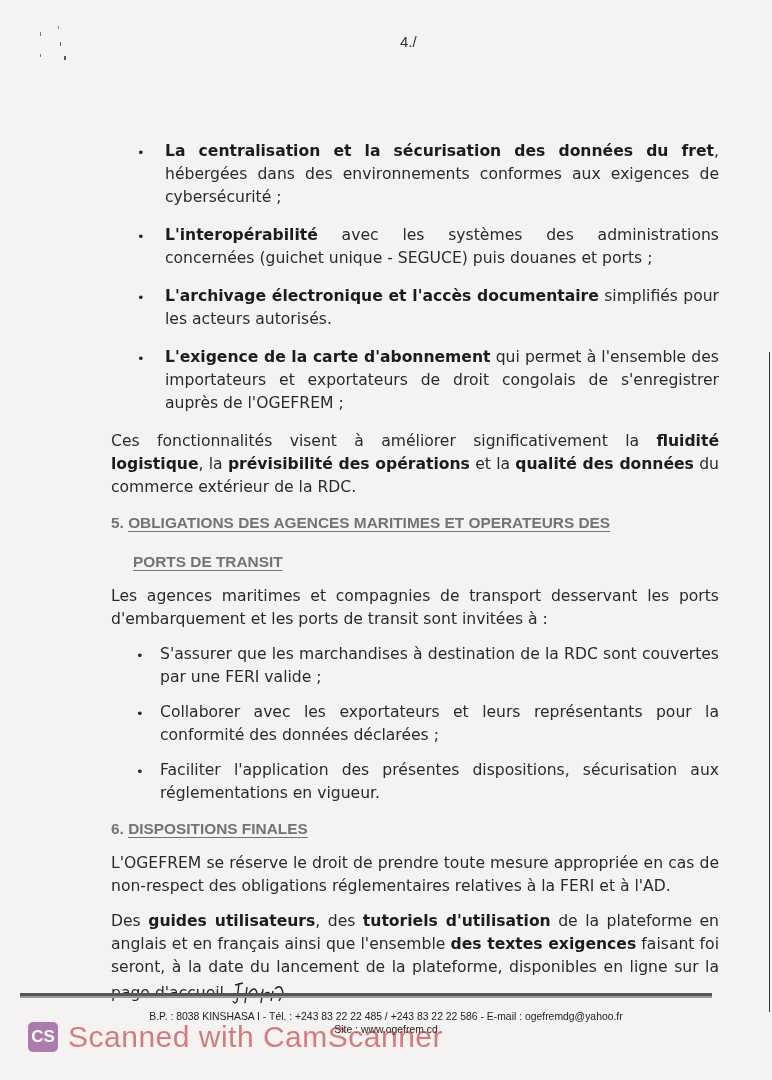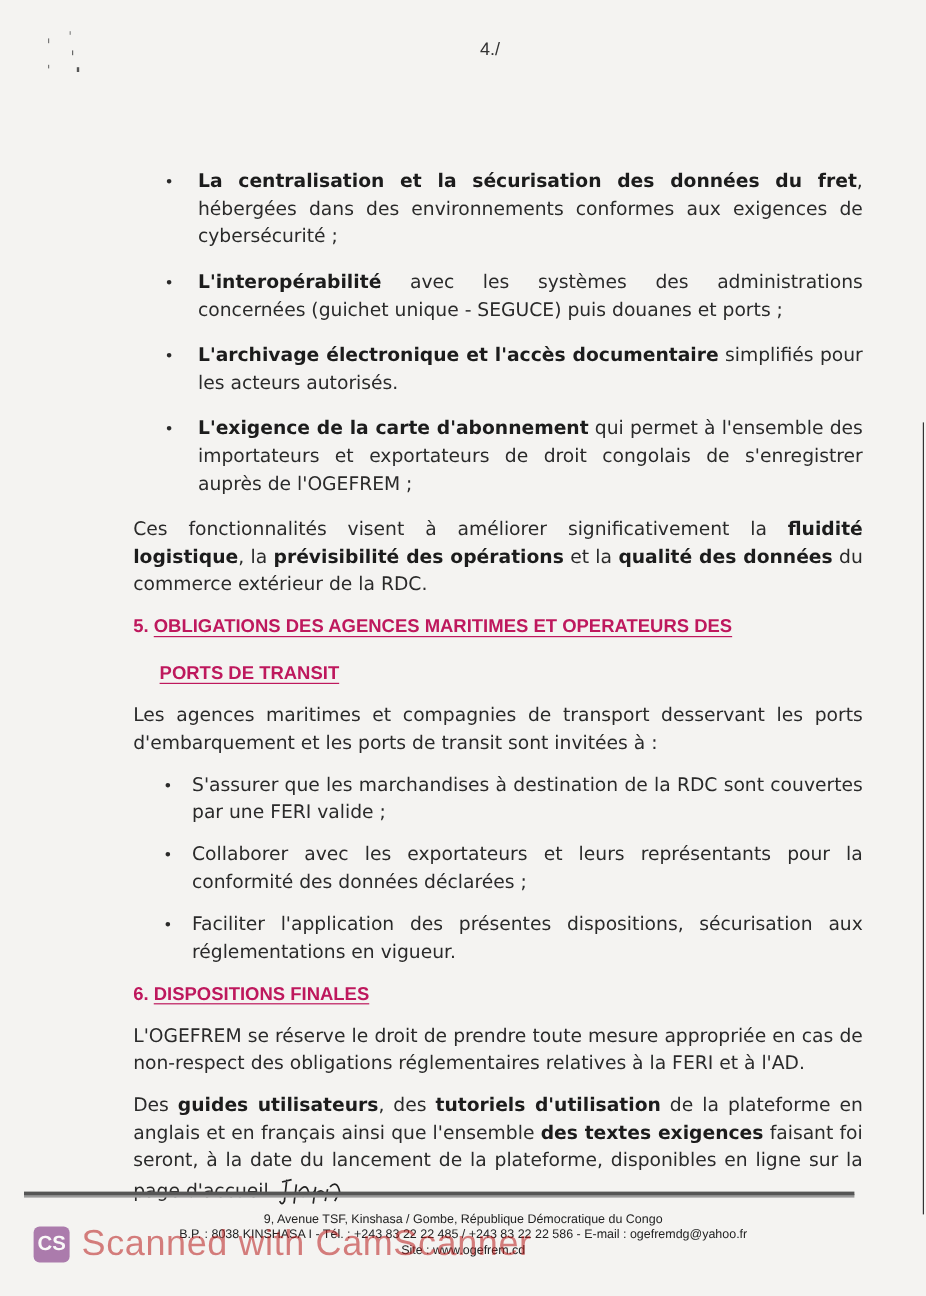--- a/index.html
+++ b/index.html
@@ -19,21 +19,21 @@
   .content { position: absolute; left: 79px; top: 140px; width: 608px; font-size: 15.6px; line-height: 23px; margin-left: 32px; }
   .bullets { list-style: none; margin: 0; padding: 0; }
   .bullets li { position: relative; padding-left: 54px; margin-bottom: 15px; text-align: justify; }
   .bullets li::before { content: "•"; position: absolute; left: 26px; top: 1px; font-size: 13px; }
   .bullets.indent li { padding-left: 49px; margin-bottom: 12px; }
   .bullets.indent li::before { left: 25px; }
   b { font-weight: bold; color: #1c1c1c; }
   p { margin: 0 0 12px 0; text-align: justify; }
   .heading {
     font-family: "Liberation Sans", sans-serif; font-weight: bold; font-size: 15.4px;
-    margin: 6px 0 12px 0; color: #be185d;
+    margin: 6px 0 12px 0; color: #737373;
   }
   .heading span.u { text-decoration: underline; text-underline-offset: 3px; }
   .heading .line2 { display: block; padding-left: 22px; margin-top: 16px; }
   .sig { display: inline-block; vertical-align: middle; margin-left: 2px; }
   .footer-rule { position: absolute; left: 20px; right: 60px; top: 993px; height: 3px; background: #555; box-shadow: 0 2px 0 #999; }
   .footer { position: absolute; left: 0; width: 772px; top: 1010px; text-align: center; font-family: "Liberation Sans", sans-serif; font-size: 10.4px; line-height: 13px; color: #222; }
   .right-edge { position: absolute; right: 2px; top: 352px; width: 1px; height: 660px; background: #333; }
   .watermark { position: absolute; left: 28px; top: 1020px; display: flex; align-items: center; gap: 10px; opacity: 0.55; }
   .wm-logo { width: 30px; height: 30px; border-radius: 5px; background: #701a75; color: #fff; font-family: "Liberation Sans", sans-serif; font-weight: bold; font-size: 17px; display: flex; align-items: center; justify-content: center; }
   .wm-text { font-family: "Liberation Sans", sans-serif; font-size: 30px; color: #b91c1c; letter-spacing: 0.5px; }
@@ -84,21 +84,20 @@
 
     <p><span>Des </span><b>guides utilisateurs</b><span>, des </span><b>tutoriels d'utilisation</b><span> de la plateforme en anglais et en français ainsi que l'ensemble </span><b>des textes exigences</b><span> faisant foi seront, à la date du lancement de la plateforme, disponibles en ligne sur la page d'accueil.</span><svg class="sig" width="58" height="28">
           <path d="M4 6 L12 4 M8 4 L6 22 Q4 26 2 22 M10 16 L22 18 M16 8 L14 24 M18 14 Q24 6 26 14 Q28 20 32 12 M32 10 L30 24 M32 16 Q38 10 40 18 M42 12 L40 22 M44 10 Q50 4 52 14 L48 22" stroke="#222" stroke-width="1.4" fill="none"></path>
         </svg></p>
   </div>
 
   <div class="right-edge"></div>
   <div class="footer-rule"></div>
 
   <div class="footer">
-    <div>9, Avenue TSF, Kinshasa / Gombe, République Démocratique du Congo</div>
     <div>B.P. : 8038 KINSHASA I - Tél. : +243 83 22 22 485 / +243 83 22 22 586 - E-mail : ogefremdg@yahoo.fr</div>
     <div>Site : www.ogefrem.cd</div>
   </div>
 
   <div class="watermark">
     <div class="wm-logo">CS</div>
     <div class="wm-text">Scanned with CamScanner</div>
   </div>
 </div>
 

